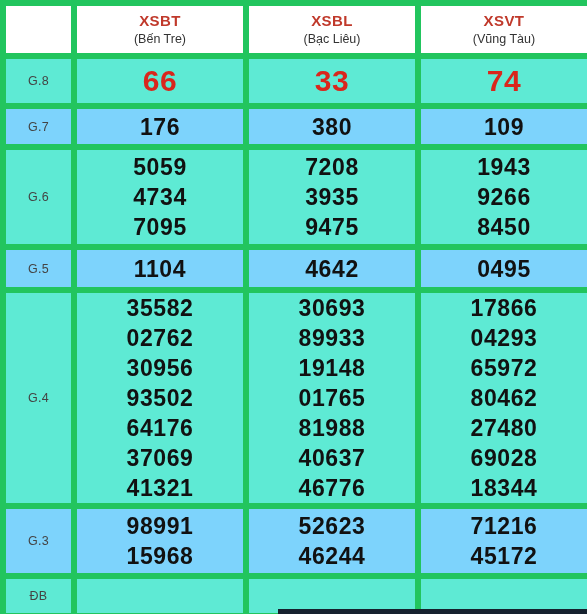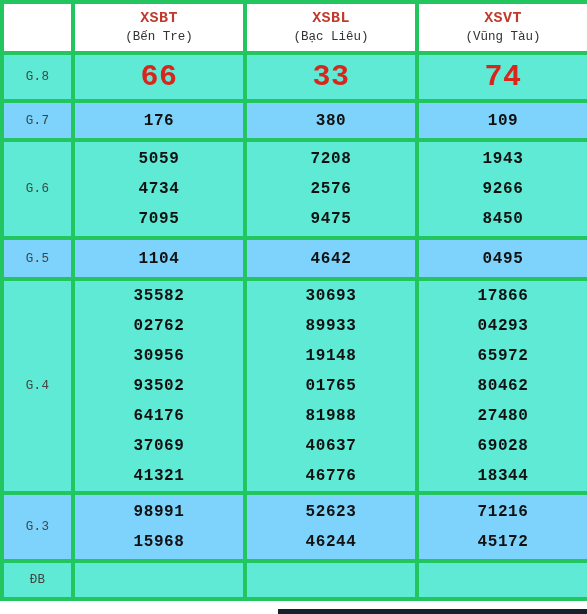--- a/index.html
+++ b/index.html
@@ -16,25 +16,24 @@
   }
 
   #results-table {
     width: 587px;
     border-collapse: collapse;
     table-layout: fixed;
   }
 
   #results-table td,
   #results-table th {
-    border: 4px solid #22c55e;
+    border: 6px solid #22c55e;
     padding: 0;
     vertical-align: middle;
     text-align: center;
-    font-family: Liberation Mono, monospace;
   }
 
   
   col.col-label { width: 71px; }
   col.col-prov  { width: 172px; }
 
   
   thead th {
     height: 47px;
     background: #ffffff;
@@ -62,21 +61,21 @@
   .prize-label {
     color: #444444;
     font-size: 12.5px;
     letter-spacing: 0.3px;
   }
 
   
   .nums {
     color: #111111;
     font-weight: bold;
-    font-size: 16px;
+    font-size: 23px;
     line-height: 30px;
     letter-spacing: 0.6px;
   }
   .nums span { display: block; }
 
   
   tr.striped td { background: #5eead4; }
   tr.plain td   { background: #7dd3fc; }
 
   
@@ -168,21 +167,21 @@
       </tr>
       <tr class="r-g6 striped">
         <td class="prize-label">G.6</td>
         <td class="nums">
           <span>5059</span>
           <span>4734</span>
           <span>7095</span>
         </td>
         <td class="nums">
           <span>7208</span>
-          <span>2576</span>
+          <span>3935</span>
           <span>9475</span>
         </td>
         <td class="nums">
           <span>1943</span>
           <span>9266</span>
           <span>8450</span>
         </td>
       </tr>
       <tr class="r-g5 plain">
         <td class="prize-label">G.5</td>

